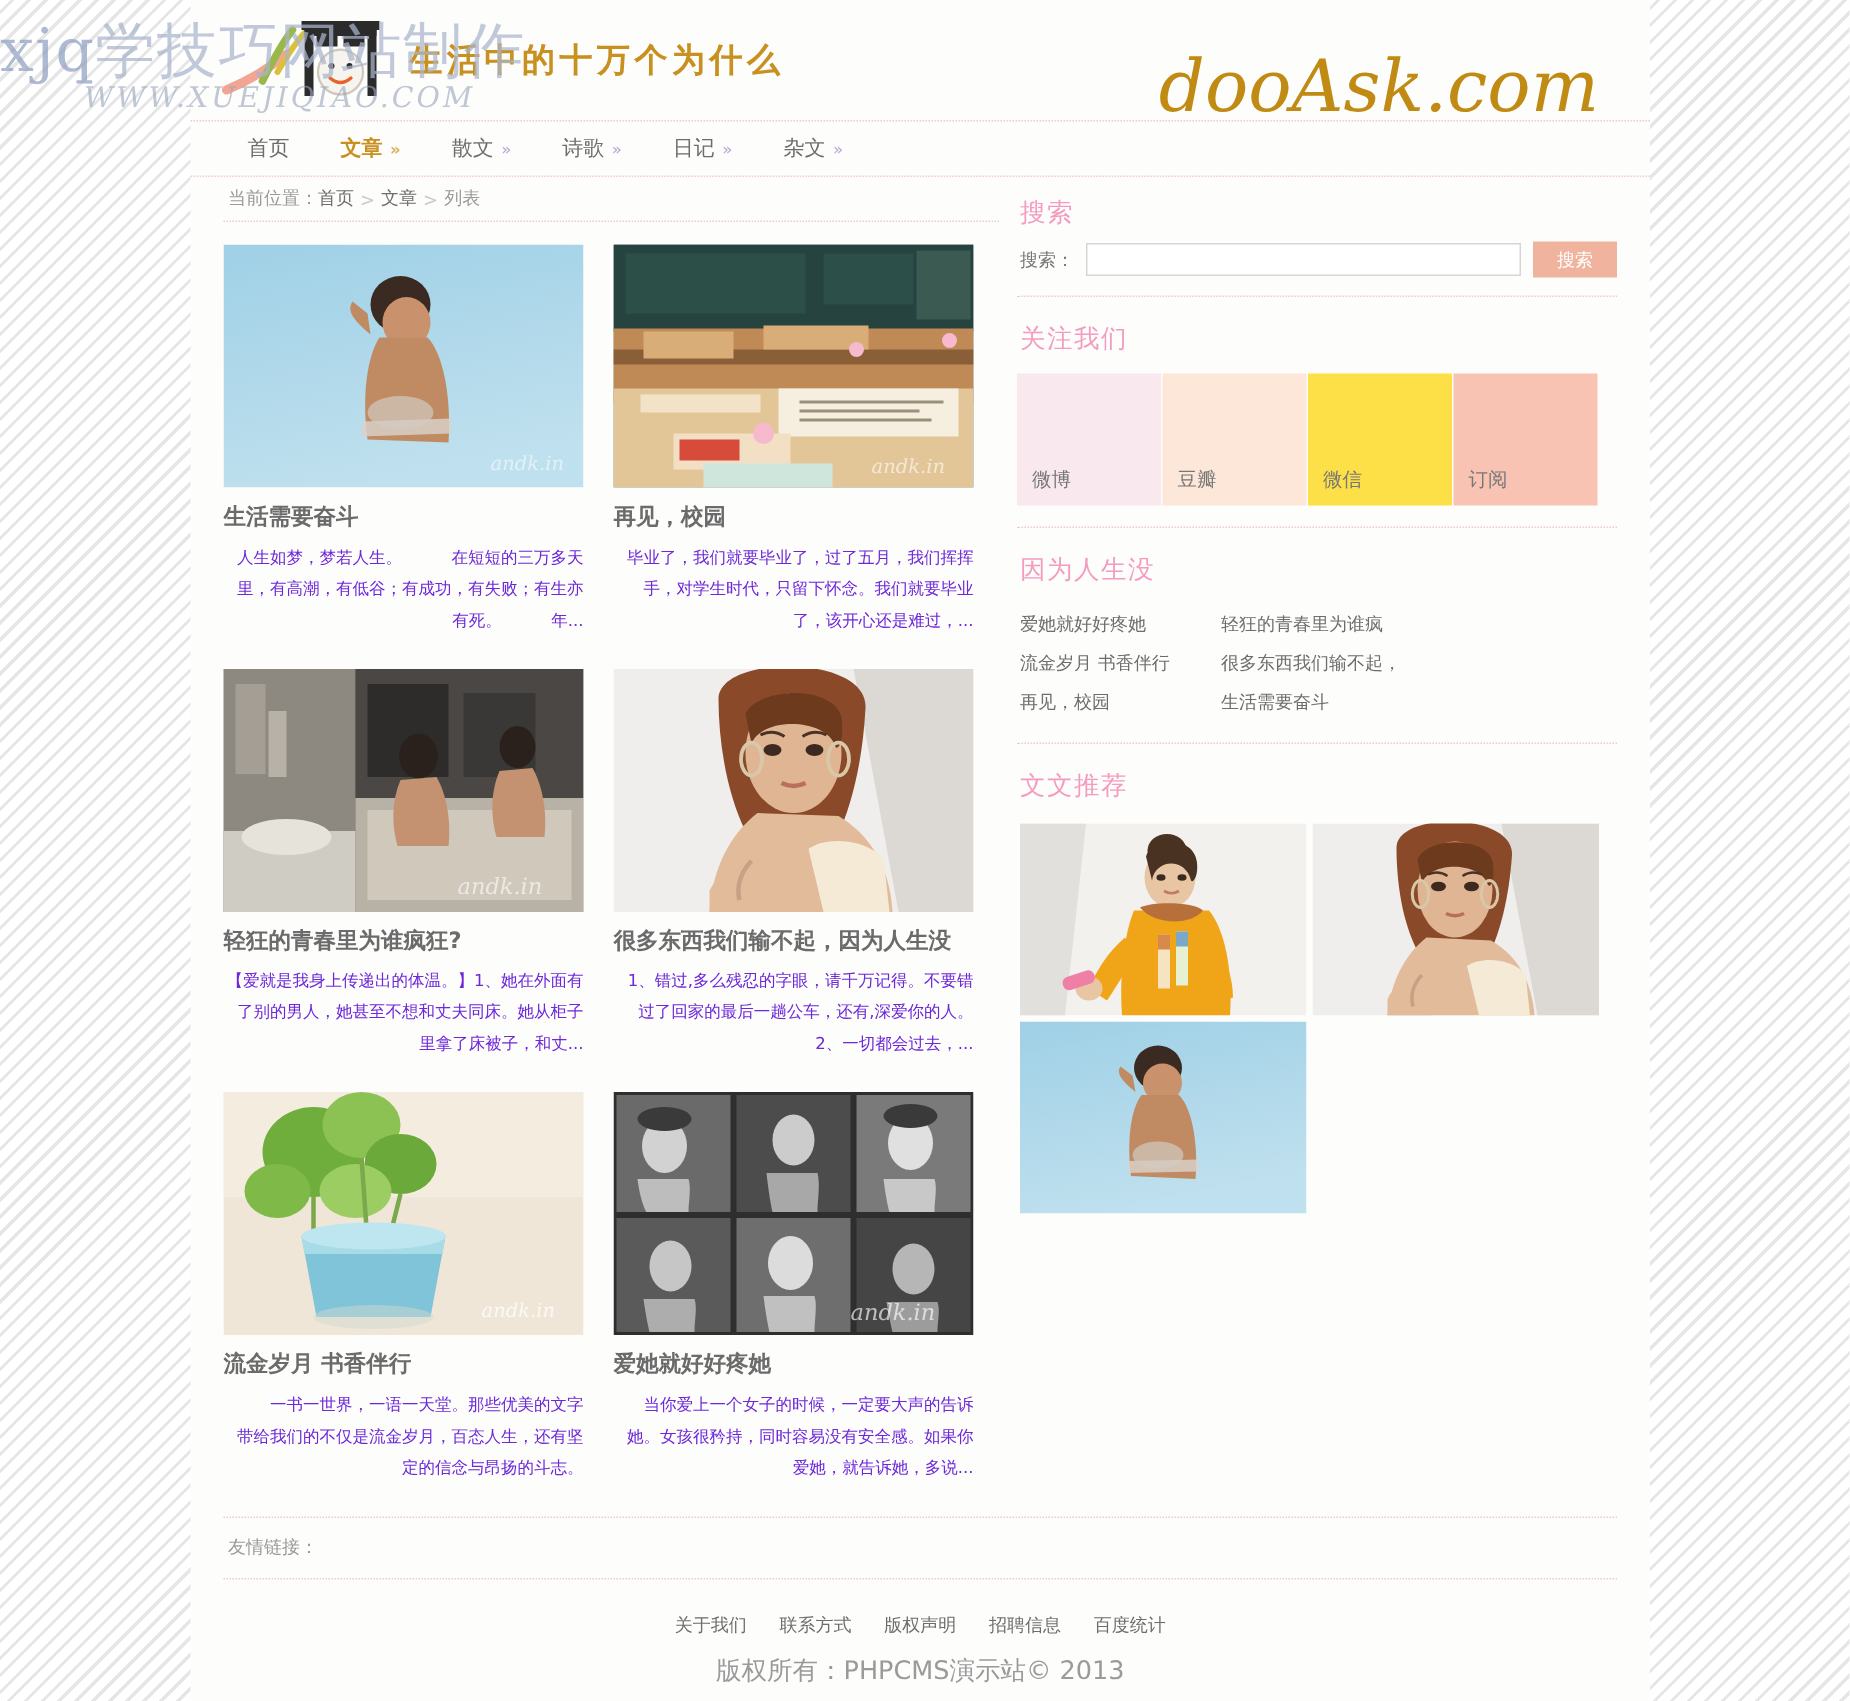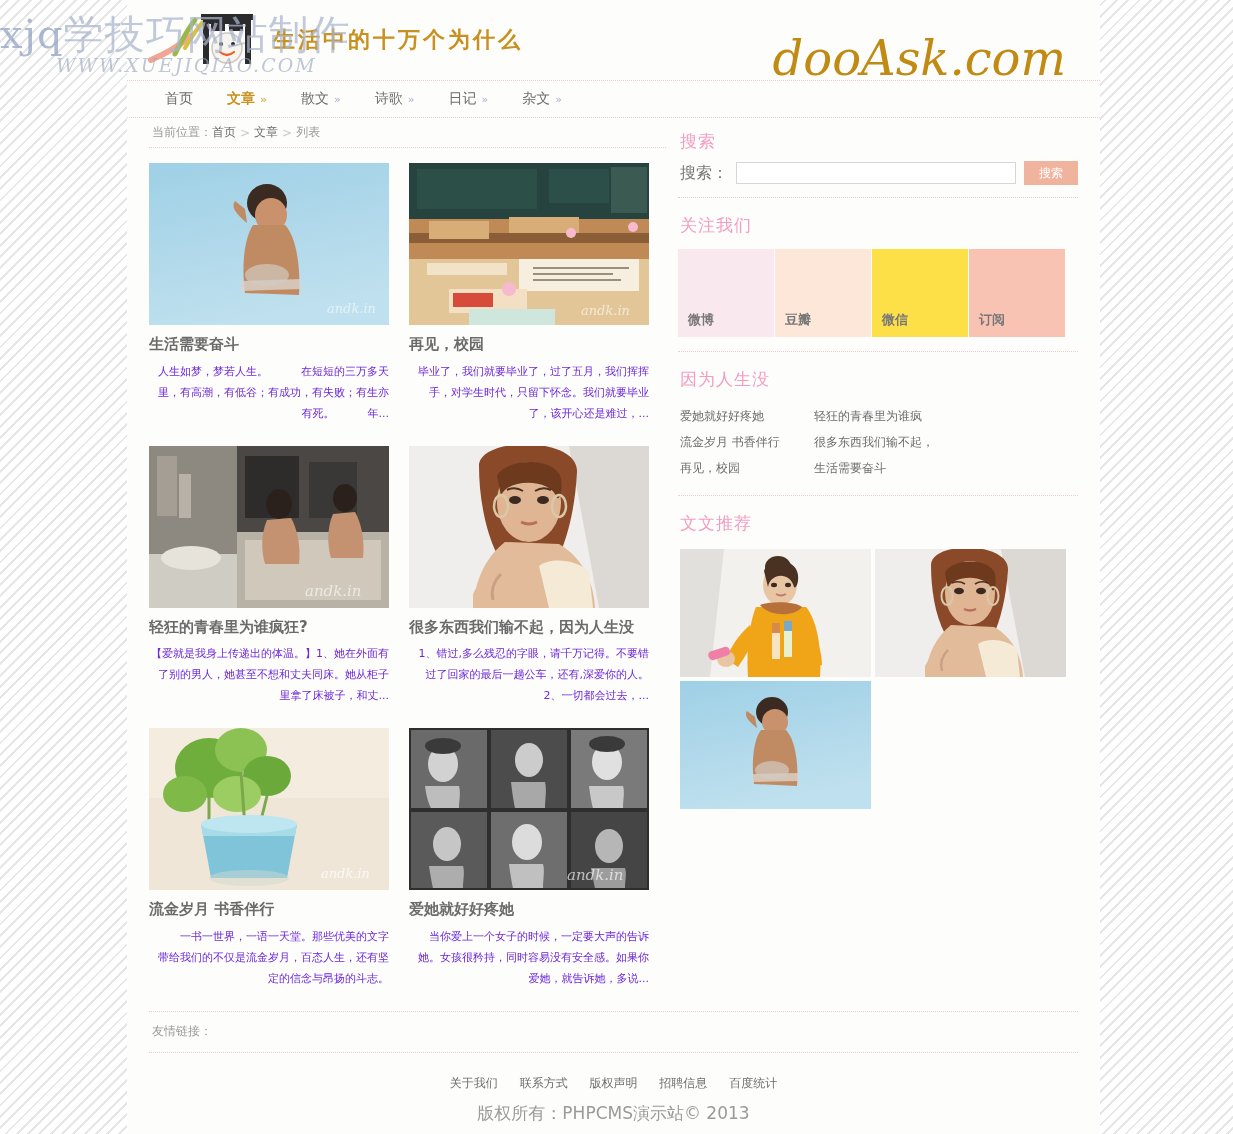--- a/index.html
+++ b/index.html
@@ -186,21 +186,21 @@
   .side-divider {
     border-bottom: 1px dotted #f0c8d4;
     height: 0;
   }
 
   .search-row {
     display: flex;
     align-items: center;
     padding: 0 0 12px 2px;
   }
-  .search-label { font-size: 16px; color: #777; margin-right: 8px; white-space: nowrap; }
+  .search-label { font-size: 12px; color: #777; margin-right: 8px; white-space: nowrap; }
   .search-input {
     width: 290px;
     height: 22px;
     border: 1px solid #d6d6d6;
     background: #fff;
     font-size: 12px;
     padding: 0 5px;
     color: #555;
     font-family: "DejaVu Sans", "Liberation Sans", sans-serif;
   }
@@ -209,21 +209,21 @@
     height: 24px;
     margin-left: 8px;
     border: 0;
     background: #f0b49e;
     color: #ffffff;
     font-size: 12px;
     cursor: pointer;
     font-family: "DejaVu Sans", "Liberation Sans", sans-serif;
   }
 
-  .follow-grid { display: flex; padding: 4px 0 14px 0; font-weight: bold; }
+  .follow-grid { display: flex; padding: 4px 0 14px 0; }
   .follow-box {
     width: 96px;
     height: 88px;
     position: relative;
     margin-right: 1px;
   }
   .follow-label {
     position: absolute;
     left: 10px;
     bottom: 8px;

